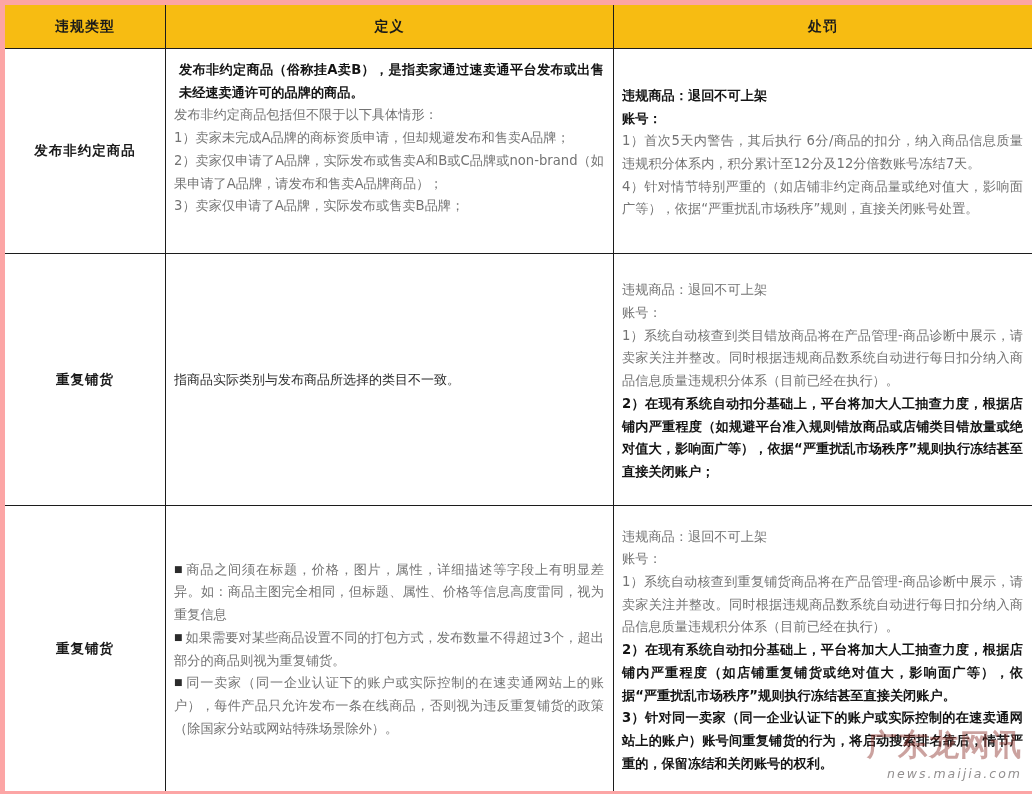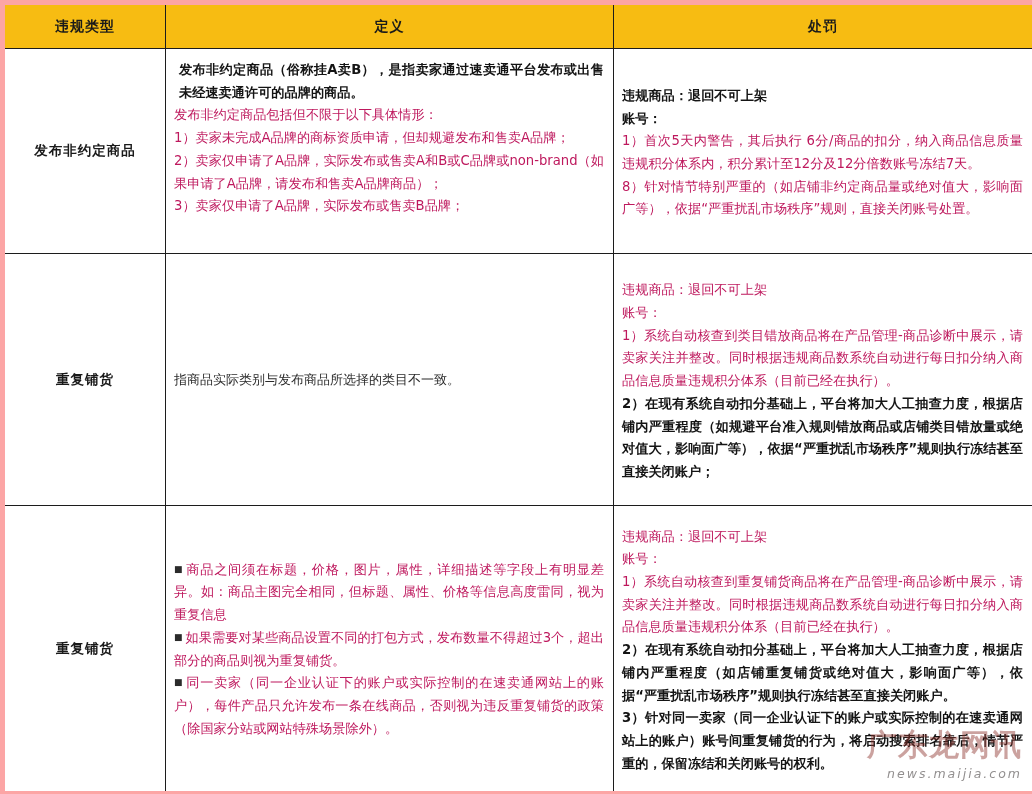--- a/index.html
+++ b/index.html
@@ -67,21 +67,21 @@
     vertical-align: top;
     padding: 10px 9px 8px 8px;
   }
   td.body-cell.mid {
     vertical-align: middle;
   }
 
   .para {
     font-size: 13.2px;
     line-height: 1.72;
-    color: #be185d;
+    color: #737373;
     margin: 0;
     text-align: justify;
     word-break: break-all;
   }
   .para.b {
     font-weight: bold;
     color: #141414;
   }
 
   
@@ -165,21 +165,21 @@
           <p class="para">发布非约定商品包括但不限于以下具体情形：</p>
           <p class="para">1）卖家未完成A品牌的商标资质申请，但却规避发布和售卖A品牌；</p>
           <p class="para">2）卖家仅申请了A品牌，实际发布或售卖A和B或C品牌或non-brand（如果申请了A品牌，请发布和售卖A品牌商品）；</p>
           <p class="para">3）卖家仅申请了A品牌，实际发布或售卖B品牌；</p>
         </td>
         <td class="body-cell mid">
           <div class="pen-wrap">
             <p class="para b">违规商品：退回不可上架</p>
             <p class="para b">账号：</p>
             <p class="para">1）首次5天内警告，其后执行 6分/商品的扣分，纳入商品信息质量违规积分体系内，积分累计至12分及12分倍数账号冻结7天。</p>
-            <p class="para">8）针对情节特别严重的（如店铺非约定商品量或绝对值大，影响面广等），依据“严重扰乱市场秩序”规则，直接关闭账号处置。</p>
+            <p class="para">4）针对情节特别严重的（如店铺非约定商品量或绝对值大，影响面广等），依据“严重扰乱市场秩序”规则，直接关闭账号处置。</p>
           </div>
         </td>
       </tr>
 
       <tr style="height:252px;">
         <td class="type-cell">重复铺货</td>
         <td class="body-cell mid">
           <p class="single-line">指商品实际类别与发布商品所选择的类目不一致。</p>
         </td>
         <td class="body-cell mid">

